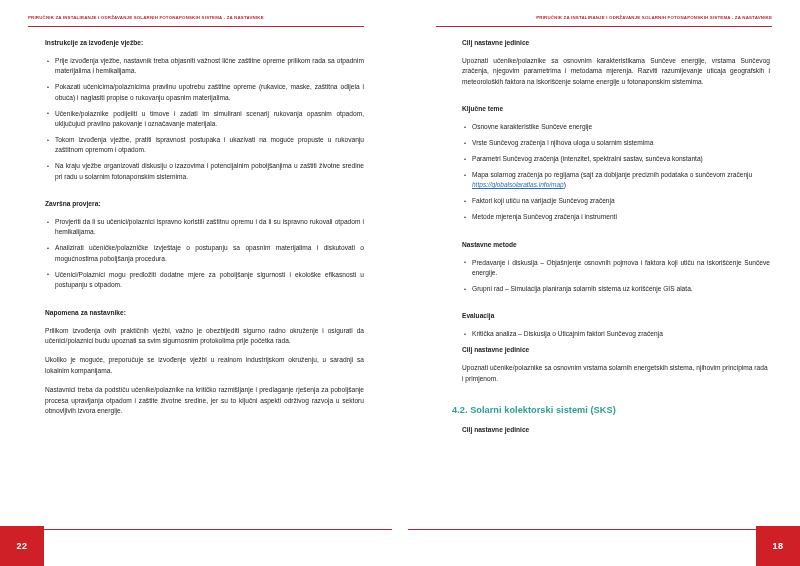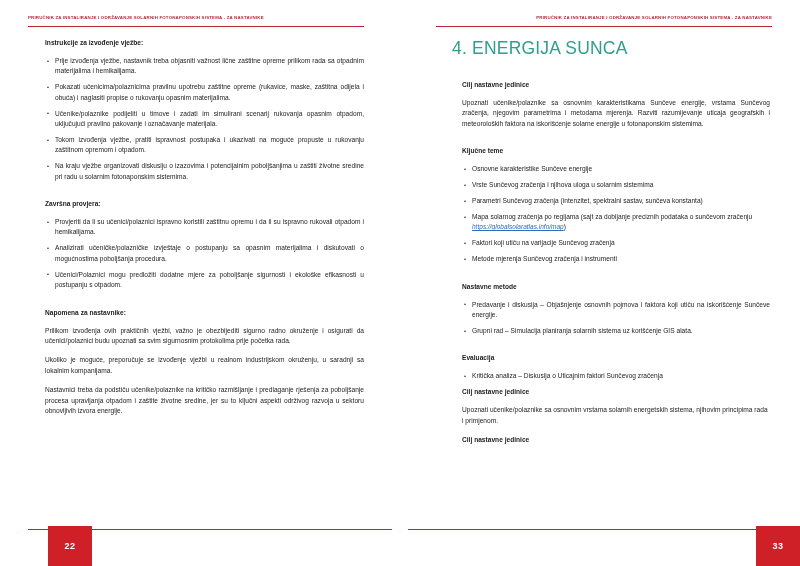--- a/index.html
+++ b/index.html
@@ -74,21 +74,20 @@
     width: 44px;
     height: 40px;
     background: #cf2027;
     color: #ffffff;
     font-size: 9px;
     font-weight: 700;
     display: flex;
     align-items: center;
     justify-content: center;
     letter-spacing: 0.4px;
-    margin-left: 48px;
   }
   .page.left  .folio { left: 0; }
   .page.right .folio { right: 0; }
 
   
   .content {
     position: absolute;
     top: 38px;
     bottom: 46px;
     overflow: hidden;
@@ -210,21 +209,20 @@
 
   <div class="page right">
 
     <div class="runhead">
       <div class="rh-text">PRIRUČNIK ZA INSTALIRANJE I ODRŽAVANJE SOLARNIH FOTONAPONSKIH SISTEMA - ZA NASTAVNIKE</div>
     </div>
     <div class="runrule"></div>
 
     <div class="content">
 
-      <h1 class="chapter-title">4. ENERGIJA SUNCA</h1>
 
       <div class="blk">
         <h3 class="lead">Cilj nastavne jedinice</h3>
         <p class="para">Upoznati učenike/polaznike sa osnovnim karakteristikama Sunčeve energije, vrstama Sunčevog zračenja, njegovim parametrima i metodama mjerenja. Razviti razumijevanje uticaja geografskih i meteoroloških faktora na iskorišćenje solarne energije u fotonaponskim sistemima.</p>
 
         <h3 class="lead gap">Ključne teme</h3>
         <ul class="bullets">
           <li class="noj">Osnovne karakteristike Sunčeve energije</li>
           <li class="noj">Vrste Sunčevog zračenja i njihova uloga u solarnim sistemima</li>
           <li class="noj">Parametri Sunčevog zračenja (intenzitet, spektralni sastav, sunčeva konstanta)</li>
@@ -243,24 +241,25 @@
         <ul class="bullets">
           <li class="noj">Kritička analiza – Diskusija o Uticajnim faktori Sunčevog zračenja</li>
         </ul>
       </div>
 
       <div class="blk">
         <h3 class="lead">Cilj nastavne jedinice</h3>
         <p class="para tight">Upoznati učenike/polaznike sa osnovnim vrstama solarnih energetskih sistema, njihovim principima rada i primjenom.</p>
       </div>
 
+      <h2 class="subsec-title">4.2. Solarni kolektorski sistemi (SKS)</h2>
       <div class="blk">
         <h3 class="lead">Cilj nastavne jedinice</h3>
 
       </div>
 
     </div>
 
     <div class="footrule"></div>
-    <div class="folio">33</div>
+    <div class="folio">18</div>
   </div>
 
 </div>
 
 </body></html>

